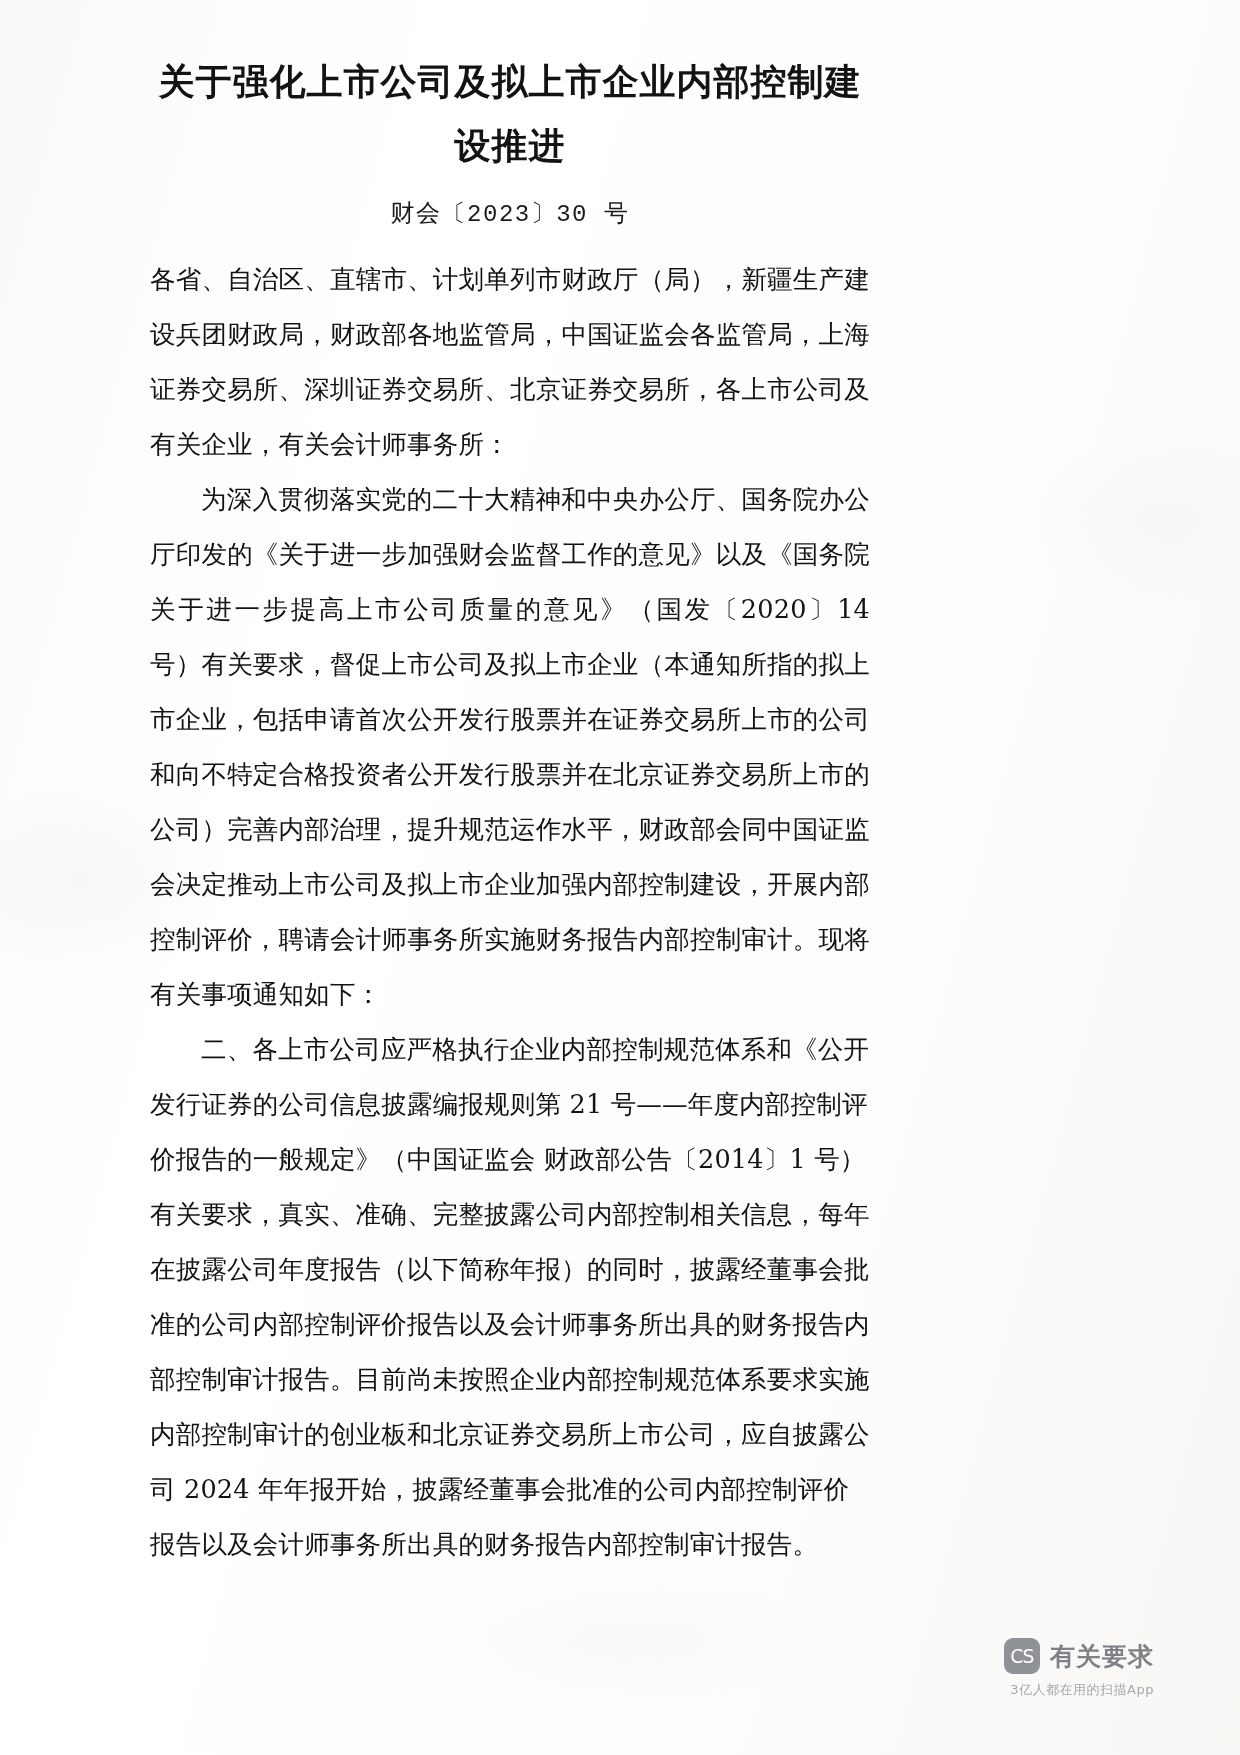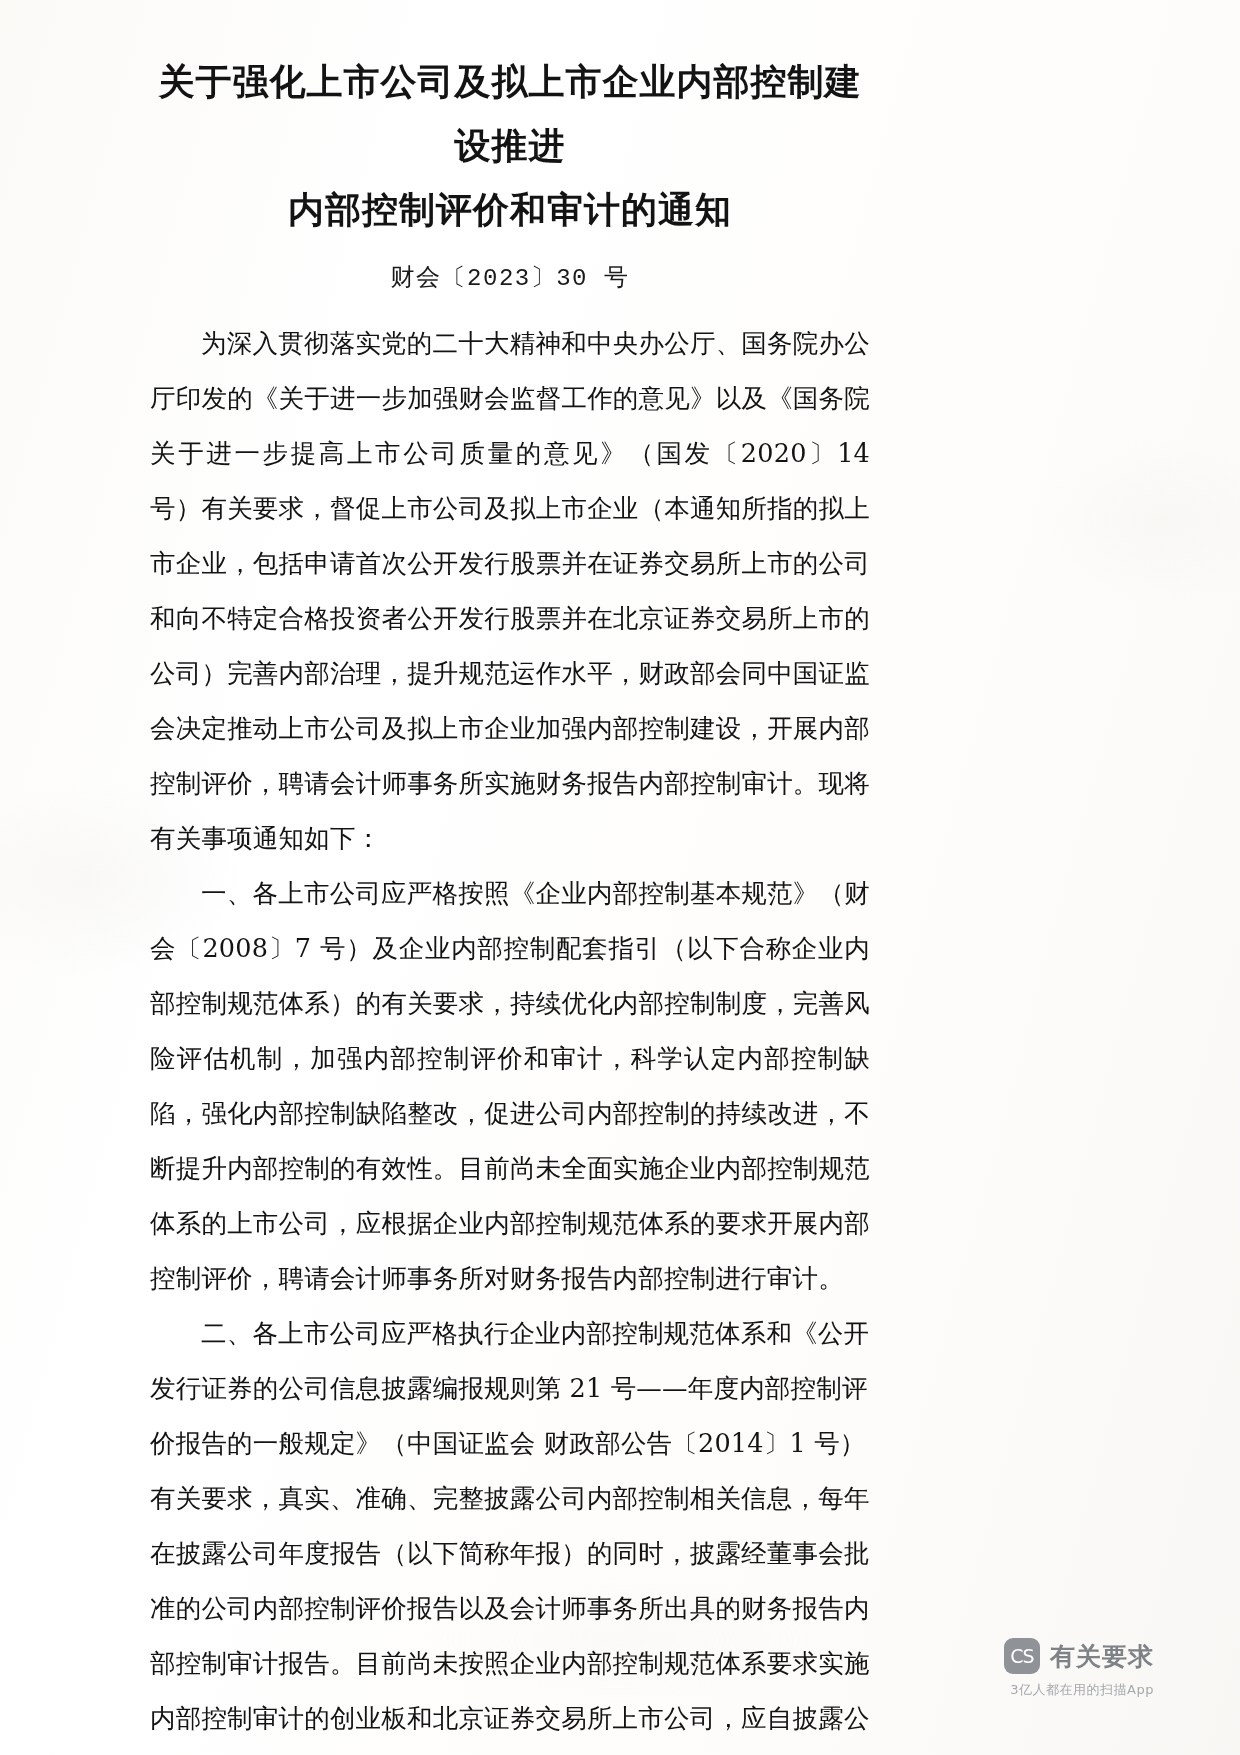--- a/index.html
+++ b/index.html
@@ -125,28 +125,27 @@
 </head>
 <body>
 
 <div class="page">
   <div class="paper-noise"></div>
 
   <div class="content">
 
     <h1 class="doc-title">
       <span class="line">关于强化上市公司及拟上市企业内部控制建设推进</span>
-      <span class="line">内部控制评价和审计的通知</span>
     </h1>
 
     <div class="doc-number">财会〔2023〕30 号</div>
 
     <div class="body-block">
+      <p class="para noindent">各省、自治区、直辖市、计划单列市财政厅（局），新疆生产建设兵团财政局，财政部各地监管局，中国证监会各监管局，上海证券交易所、深圳证券交易所、北京证券交易所，各上市公司及有关企业，有关会计师事务所：</p>
       <p class="para indent">为深入贯彻落实党的二十大精神和中央办公厅、国务院办公厅印发的《关于进一步加强财会监督工作的意见》以及《国务院关于进一步提高上市公司质量的意见》（国发〔2020〕14 号）有关要求，督促上市公司及拟上市企业（本通知所指的拟上市企业，包括申请首次公开发行股票并在证券交易所上市的公司和向不特定合格投资者公开发行股票并在北京证券交易所上市的公司）完善内部治理，提升规范运作水平，财政部会同中国证监会决定推动上市公司及拟上市企业加强内部控制建设，开展内部控制评价，聘请会计师事务所实施财务报告内部控制审计。现将有关事项通知如下：</p>
-      <p class="para indent">一、各上市公司应严格按照《企业内部控制基本规范》（财会〔2008〕7 号）及企业内部控制配套指引（以下合称企业内部控制规范体系）的有关要求，持续优化内部控制制度，完善风险评估机制，加强内部控制评价和审计，科学认定内部控制缺陷，强化内部控制缺陷整改，促进公司内部控制的持续改进，不断提升内部控制的有效性。目前尚未全面实施企业内部控制规范体系的上市公司，应根据企业内部控制规范体系的要求开展内部控制评价，聘请会计师事务所对财务报告内部控制进行审计。</p>
       <p class="para indent">二、各上市公司应严格执行企业内部控制规范体系和《公开发行证券的公司信息披露编报规则第 21 号——年度内部控制评价报告的一般规定》（中国证监会 财政部公告〔2014〕1 号）有关要求，真实、准确、完整披露公司内部控制相关信息，每年在披露公司年度报告（以下简称年报）的同时，披露经董事会批准的公司内部控制评价报告以及会计师事务所出具的财务报告内部控制审计报告。目前尚未按照企业内部控制规范体系要求实施内部控制审计的创业板和北京证券交易所上市公司，应自披露公司 2024 年年报开始，披露经董事会批准的公司内部控制评价报告以及会计师事务所出具的财务报告内部控制审计报告。</p>
     </div>
 
   </div>
 
   <div class="watermark">
     <div class="wm-row">
       <div class="wm-badge">CS</div>
       <div class="wm-title">有关要求</div>
     </div>

